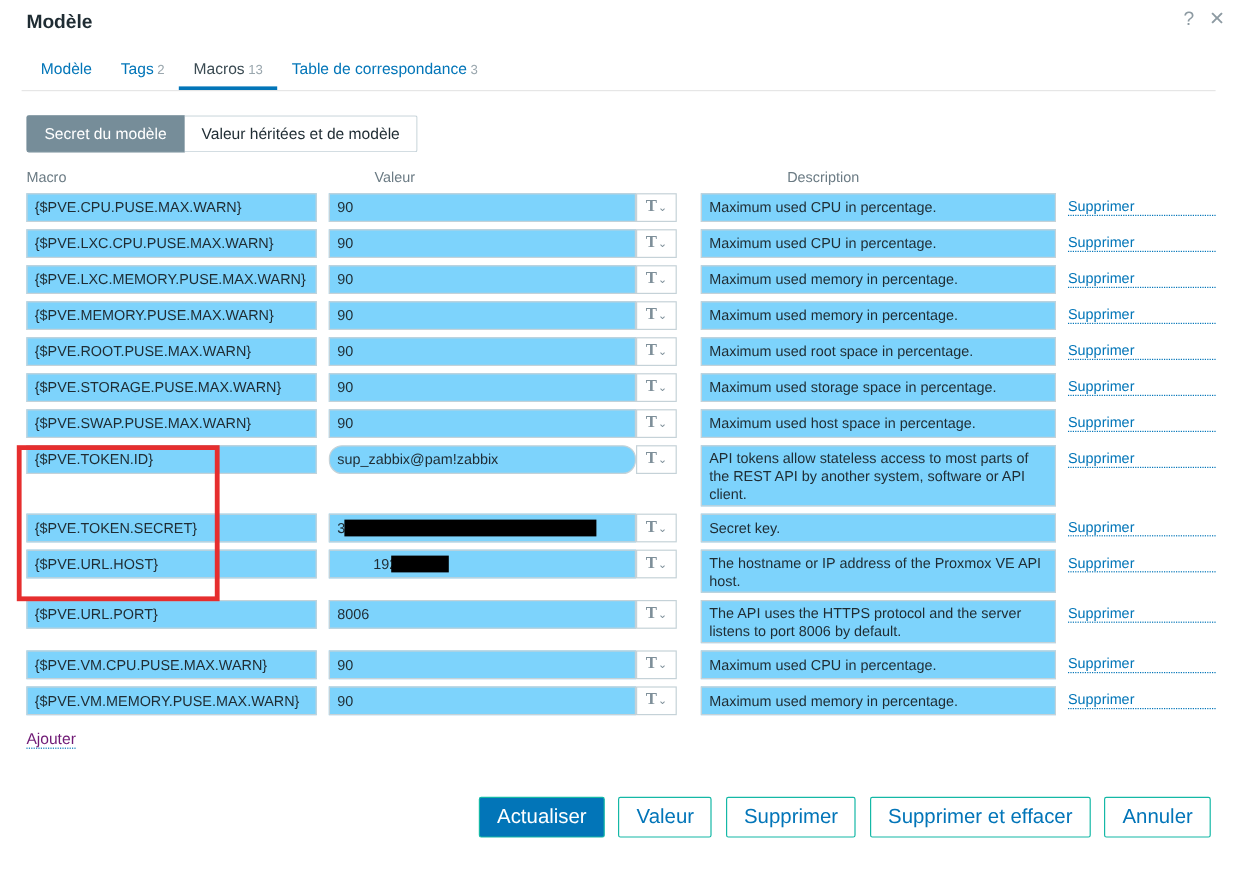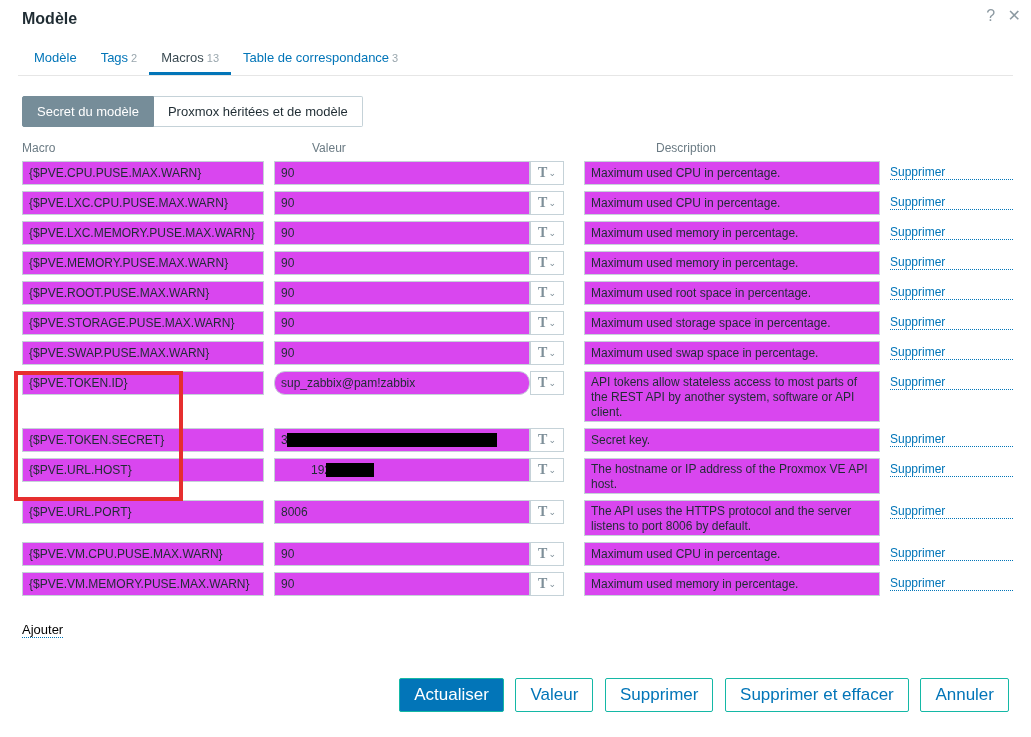--- a/index.html
+++ b/index.html
@@ -86,21 +86,21 @@
     column-gap: 10px;
     align-items: start;
     margin-bottom: 6px;
   }
   .row input.macro, .row input.value, .row .desc {
     height: 24px;
     border: 1px solid #c5d2d8;
     padding: 3px 6px;
     font-size: 12px;
     color: #1f2c33;
-    background: #d946ef;
+    background: #7dd3fc;
     font-family: inherit;
   }
   .row .desc {
     min-height: 24px;
     height: auto;
     line-height: 1.25;
     color: #1f2c33;
     word-break: break-word;
     display: flex;
     align-items: center;
@@ -134,28 +134,28 @@
     color: #0275b8;
     font-size: 12px;
     text-decoration: none;
     border-bottom: 1px dotted #0275b8;
     cursor: pointer;
     align-self: start;
     margin-top: 4px;
     white-space: nowrap;
   }
   .add-link {
-    color: #000000;
+    color: #701a75;
     font-size: 13px;
     text-decoration: none;
     border-bottom: 1px dotted #0275b8;
     cursor: pointer;
     margin-left: 4px;
     display: inline-block;
-    margin-top: 20px;
+    margin-top: 6px;
     text-align: right;
   }
   .redacted {
     display: inline-block;
     background: #000;
     height: 14px;
     vertical-align: middle;
   }
   .highlight-box {
     position: absolute;
@@ -190,21 +190,21 @@
 <div class="window">
   <div class="top-icons">
     <span>?</span>
     <span>✕</span>
   </div>
 
   <div class="title">Modèle</div>
 
   <div class="tabs" id="tabs"><div class="tab">Modèle</div><div class="tab">Tags<span class="sup">2</span></div><div class="tab active">Macros<span class="sup">13</span></div><div class="tab">Table de correspondance<span class="sup">3</span></div></div>
 
-  <div class="sub-tabs" id="subtabs"><div class="sub-tab active">Secret du modèle</div><div class="sub-tab">Proxmox héritées et de modèle</div></div>
+  <div class="sub-tabs" id="subtabs"><div class="sub-tab active">Secret du modèle</div><div class="sub-tab">Valeur héritées et de modèle</div></div>
 
   <div class="grid">
     <div class="col-header">Macro</div>
     <div class="col-header">Valeur</div>
     <div class="col-header">Description</div>
   </div>
 
   <div class="rows" id="rows">
     <div class="highlight-box" id="hl" style="top: 210px; left: -8px; width: 169px; height: 130px;"></div>
   <div class="row">
@@ -267,21 +267,21 @@
         <div class="desc">Maximum used storage space in percentage.</div>
         <a class="delete-link">Supprimer</a>
       </div>
       <div class="row">
         <input class="macro" value="{$PVE.SWAP.PUSE.MAX.WARN}" style="">
         <div style="position: relative;"><input class="value" value="90" style="width: 100%;"></div>
         <div class="type-btn">
           <span class="T">T</span>
           <span class="chev">⌄</span>
         </div>
-        <div class="desc">Maximum used swap space in percentage.</div>
+        <div class="desc">Maximum used host space in percentage.</div>
         <a class="delete-link">Supprimer</a>
       </div>
       <div class="row">
         <input class="macro" value="{$PVE.TOKEN.ID}" style="">
         <div style="position: relative;"><input class="value" value="sup_zabbix@pam!zabbix" style="width: 100%; border-radius: 11px;"></div>
         <div class="type-btn">
           <span class="T">T</span>
           <span class="chev">⌄</span>
         </div>
         <div class="desc multi">API tokens allow stateless access to most parts of the REST API by another system, software or API client.</div>

